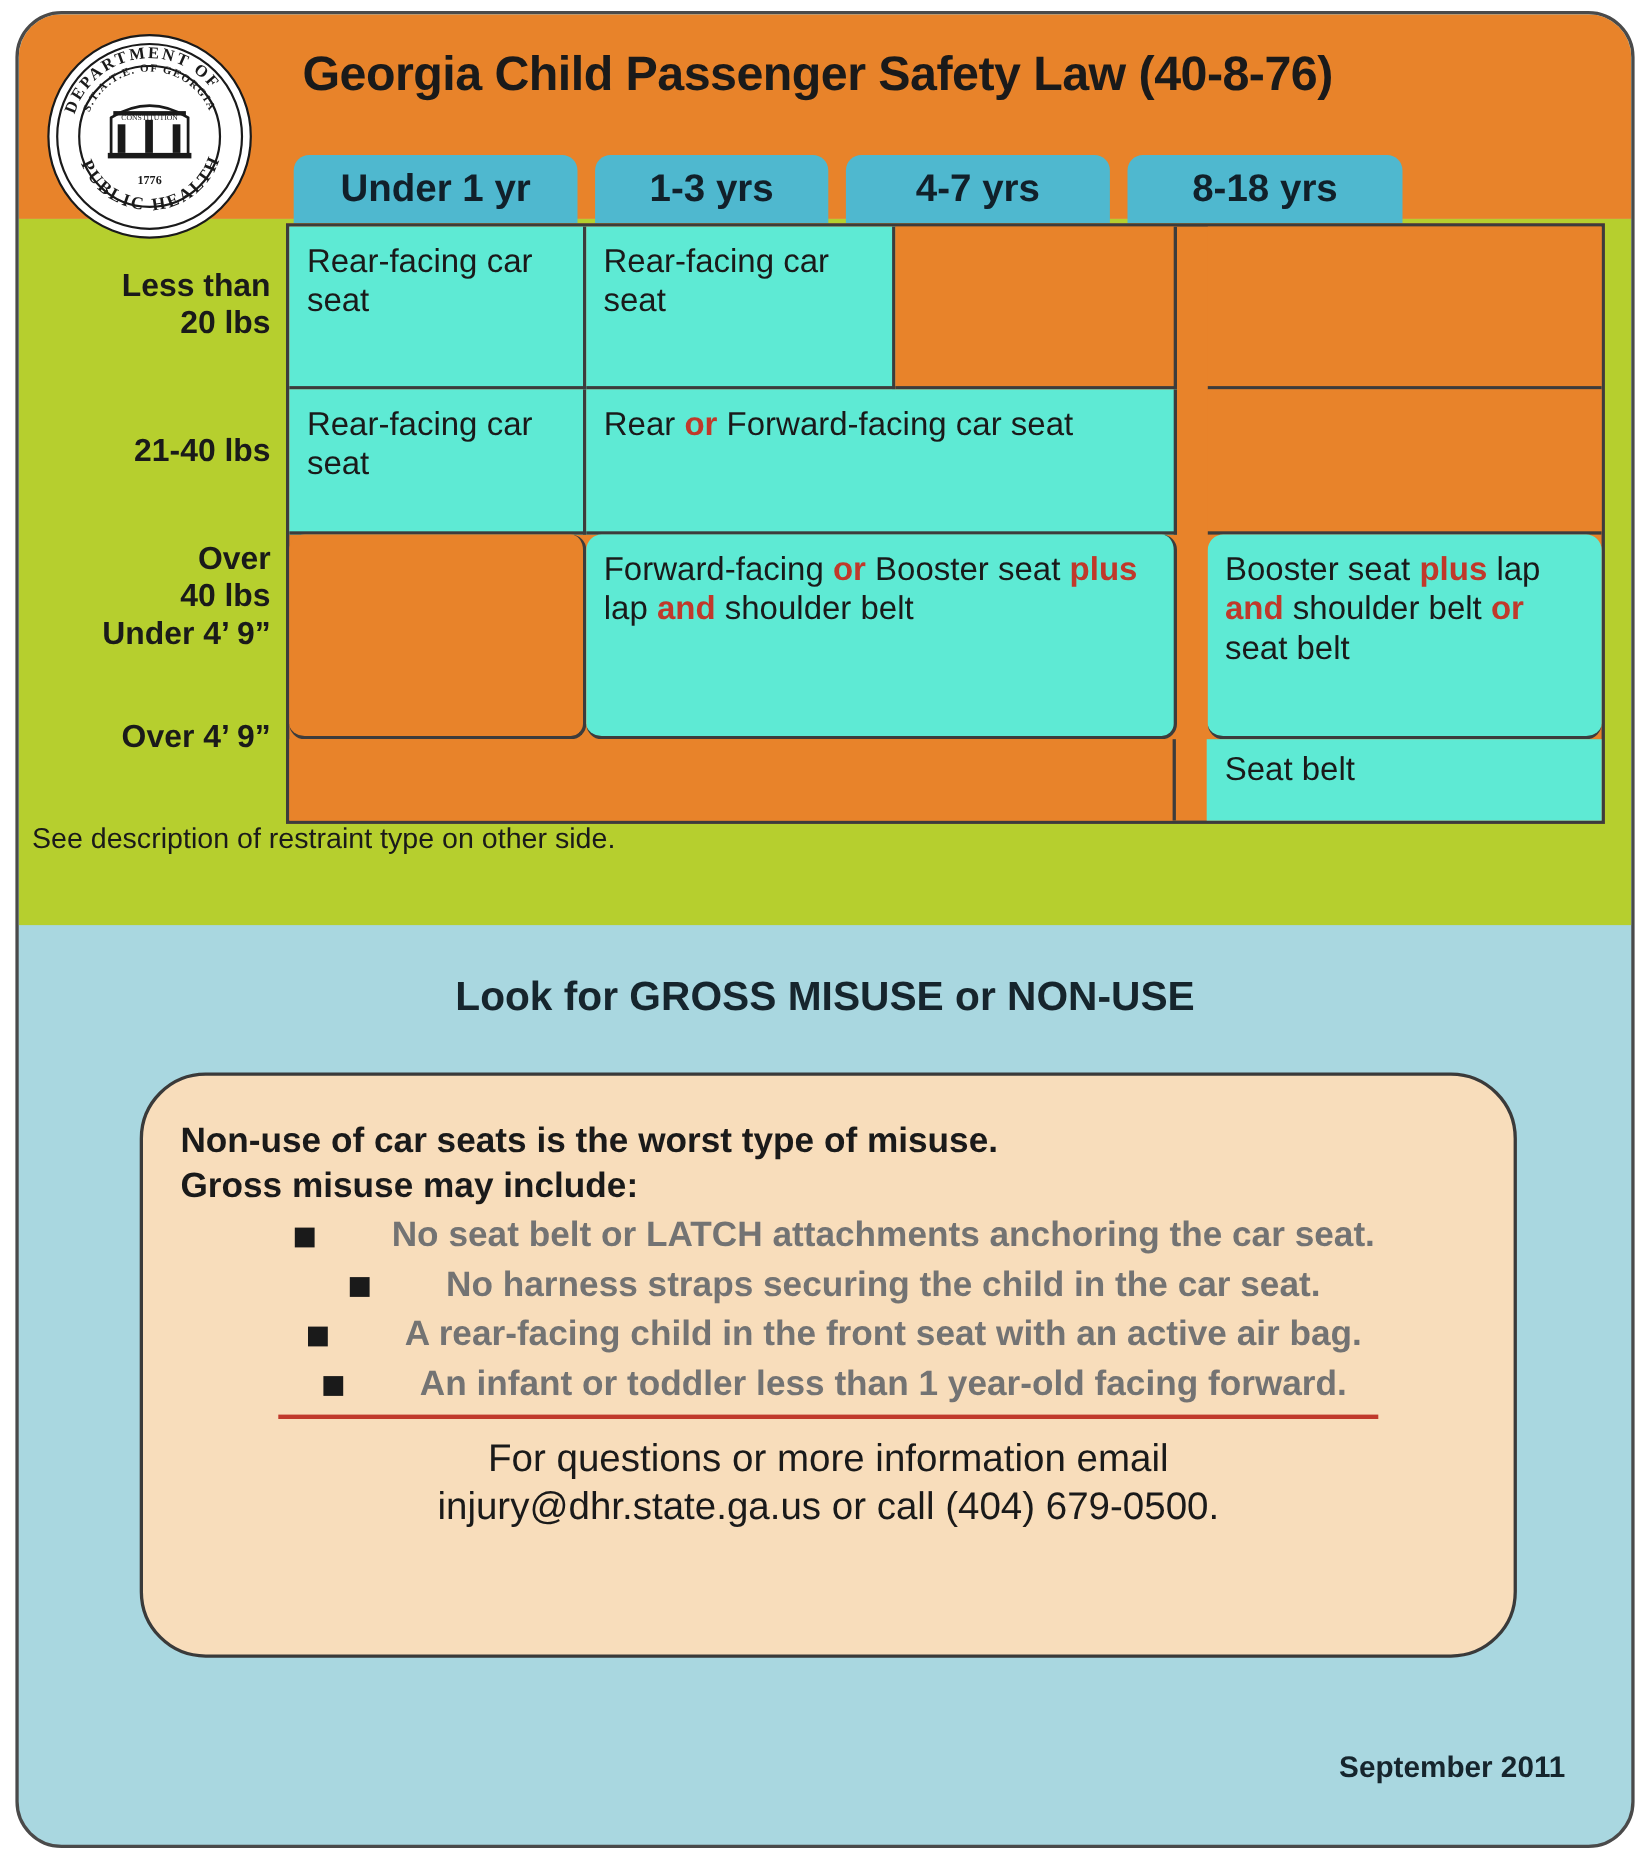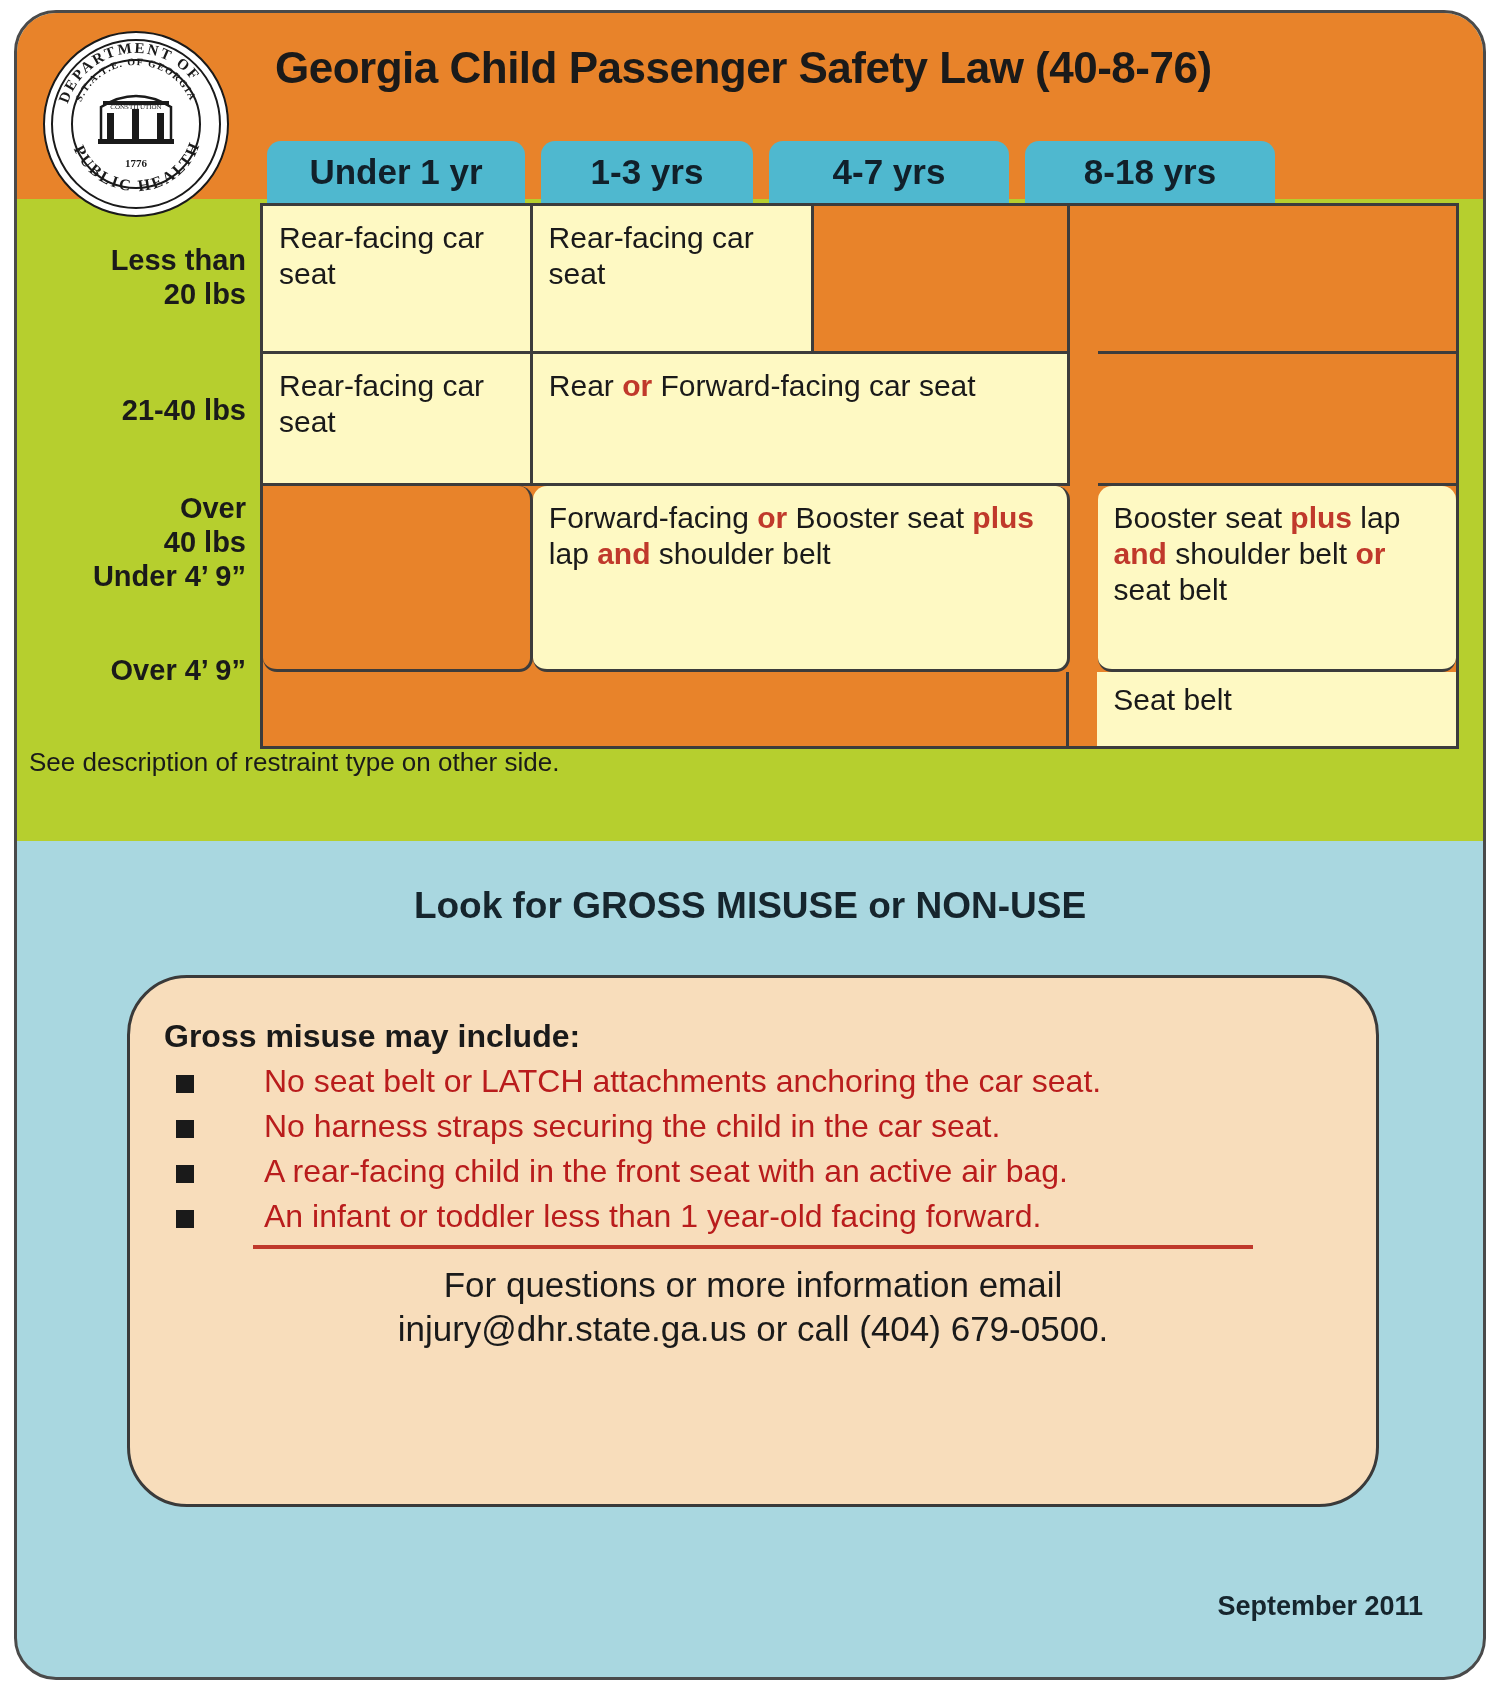--- a/index.html
+++ b/index.html
@@ -97,21 +97,21 @@
     border-bottom: 3px solid #3c3c3c;
     padding: 14px 16px;
     font-size: 30px;
     color: #1a1a1a;
     line-height: 1.2;
     display: flex;
     align-items: flex-start;
   }
   .cell:last-child { border-right: none; margin-left: 28px; }
   .row:last-child .cell { border-bottom: none; }
-  .cell.white { background: #fef9c3; }
+  .cell.white { background: #5eead4; }
   .cell.orange { background: #e8832a; }
   .c-a { width: 276px; }
   .c-b { width: 288px; }
   .c-c { width: 262px; }
   .c-d { width: 367px; }
   .c-bc { width: 550px; }
   .c-abc { width: 826px; }
   .r1 { height: 148px; }
   .r2 { height: 132px; }
   .r3 { height: 186px; border-radius: 14px; }
@@ -183,22 +183,23 @@
   .bullets {
     margin: 8px 0 0 0;
     padding: 0;
     list-style: none;
   }
   .bullets li {
     display: flex;
     align-items: flex-start;
     margin-bottom: 8px;
     font-size: 32px;
-    font-weight: normal;
-    color: #b91c1c;
+    font-weight: bold;
+    color: #737373;
+    justify-content: center;
   }
   .bullets li .sq {
     width: 18px; height: 18px;
     background: #1a1a1a;
     margin: 12px 70px 0 12px;
     flex: none;
   }
   .divider {
     margin: 10px auto 0 auto;
     width: 1000px;
@@ -321,20 +322,21 @@
         <div class="cell white c-d r4">Seat belt</div>
       </div>
 
     </div>
 
     <div class="see-desc">See description of restraint type on other side.</div>
 
     <div class="gm-heading">Look for GROSS MISUSE or NON-USE</div>
 
     <div class="panel">
+      <p class="lead">Non-use of car seats is the worst type of misuse.</p>
       <p class="lead">Gross misuse may include:</p>
       <ul class="bullets">
         <li>
             <span class="sq"></span>
             <span>No seat belt or LATCH attachments anchoring the car seat.</span>
           </li>
         <li>
             <span class="sq"></span>
             <span>No harness straps securing the child in the car seat.</span>
           </li>

